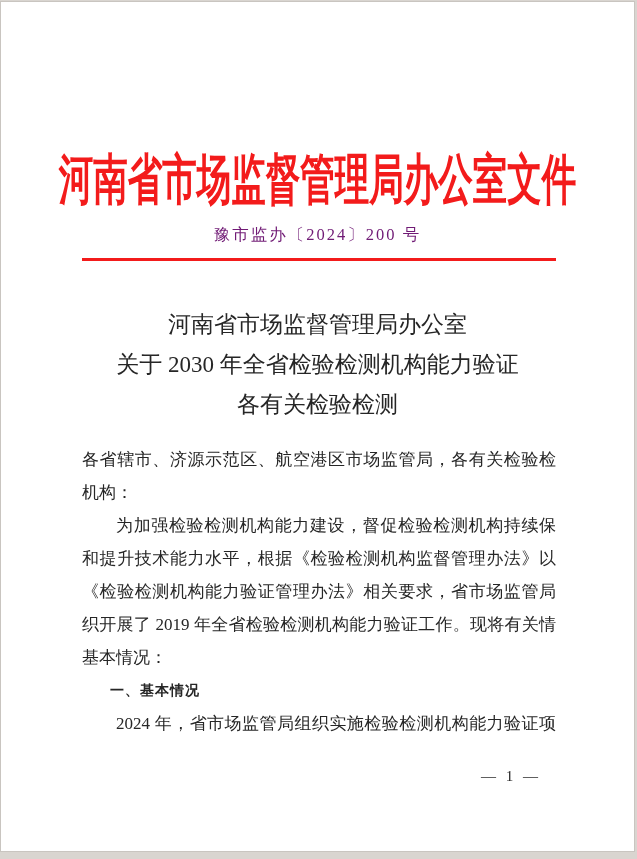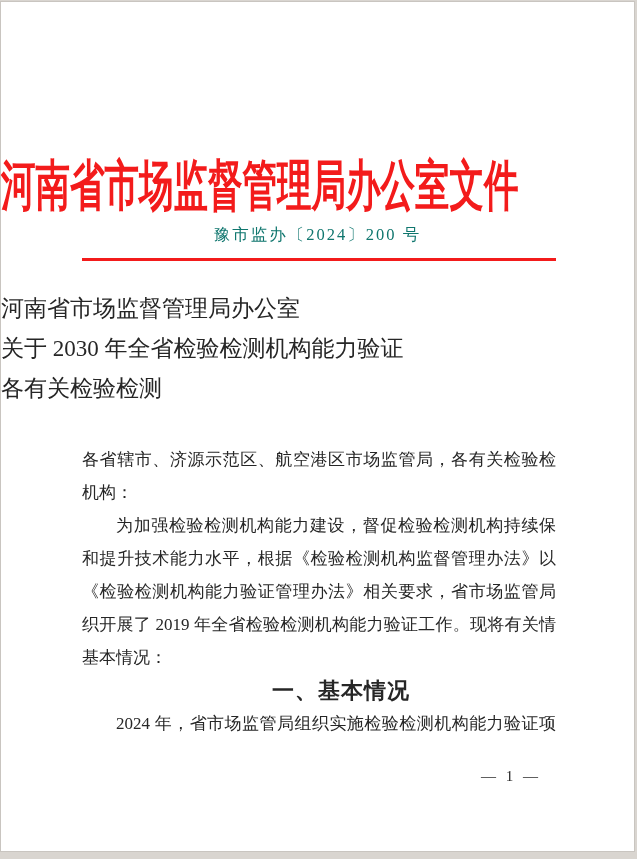--- a/index.html
+++ b/index.html
@@ -17,24 +17,24 @@
     top: 1px;
     width: 635px;
     height: 851px;
     box-sizing: border-box;
     background: #ffffff;
     border: 1px solid #c9c5c0;
   }
   
   .red-banner {
     position: absolute;
-    top: 148px;
+    top: 142px;
     left: 0;
     width: 100%;
-    text-align: left;
+    text-align: center;
     color: #f31b1b;
     white-space: nowrap;
   }
   .red-banner-inner {
     display: inline-block;
     font-size: 34.5px;
     font-weight: 600;
     letter-spacing: 0px;
     transform: scaleY(1.58);
     transform-origin: top center;
@@ -42,38 +42,38 @@
   }
   
   .doc-number {
     position: absolute;
     top: 222px;
     left: 0;
     width: 100%;
     text-align: center;
     font-size: 16.5px;
     letter-spacing: 2px;
-    color: #0f766e;
+    color: #701a75;
   }
   
   .red-rule {
     position: absolute;
     top: 256px;
     left: 81px;
     width: 474px;
     height: 3px;
     background: #f31b1b;
   }
   
   .doc-title {
     position: absolute;
-    top: 287px;
+    top: 303px;
     left: 0;
     width: 100%;
-    text-align: left;
+    text-align: center;
     font-size: 23px;
     line-height: 40px;
     color: #262626;
   }
   
   .body-text {
     position: absolute;
     top: 441px;
     left: 81px;
     width: 474px;
@@ -91,23 +91,22 @@
   .line.no-j {
     text-align: left;
     text-align-last: auto;
   }
   .line.ind {
     text-indent: 2em;
   }
   .line.heading {
     font-family: "Liberation Sans", "DejaVu Sans", sans-serif;
     font-weight: bold;
-    font-size: 22px;
+    font-size: 14px;
     letter-spacing: 1px;
-    text-align: center;
   }
   
   .page-number {
     position: absolute;
     top: 766px;
     right: 93px;
     font-size: 15px;
     letter-spacing: 3px;
     color: #262626;
   }

